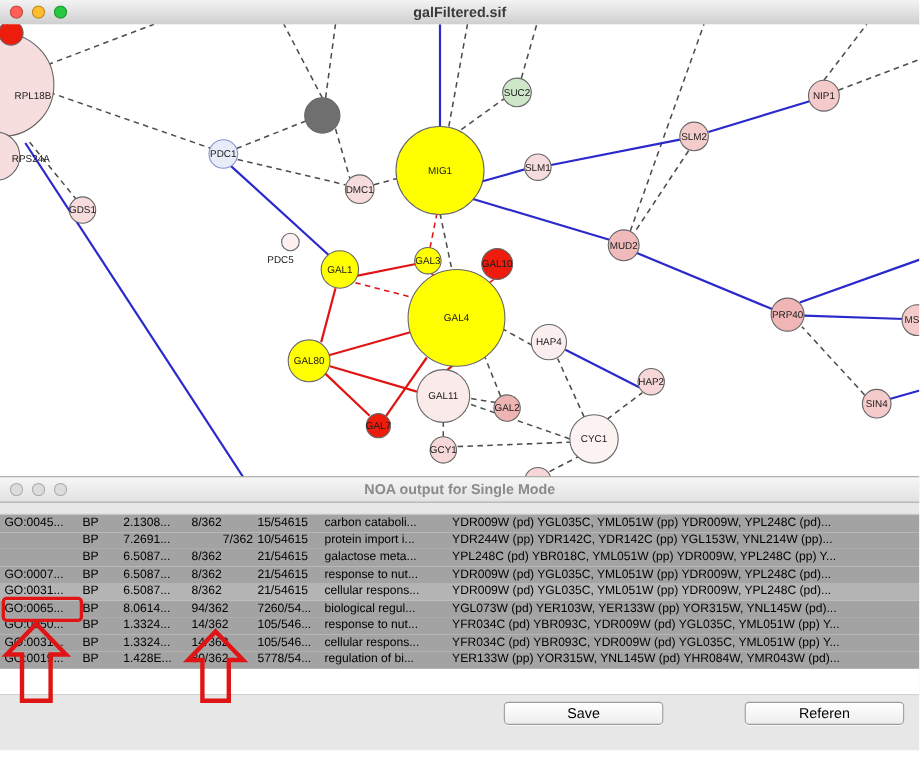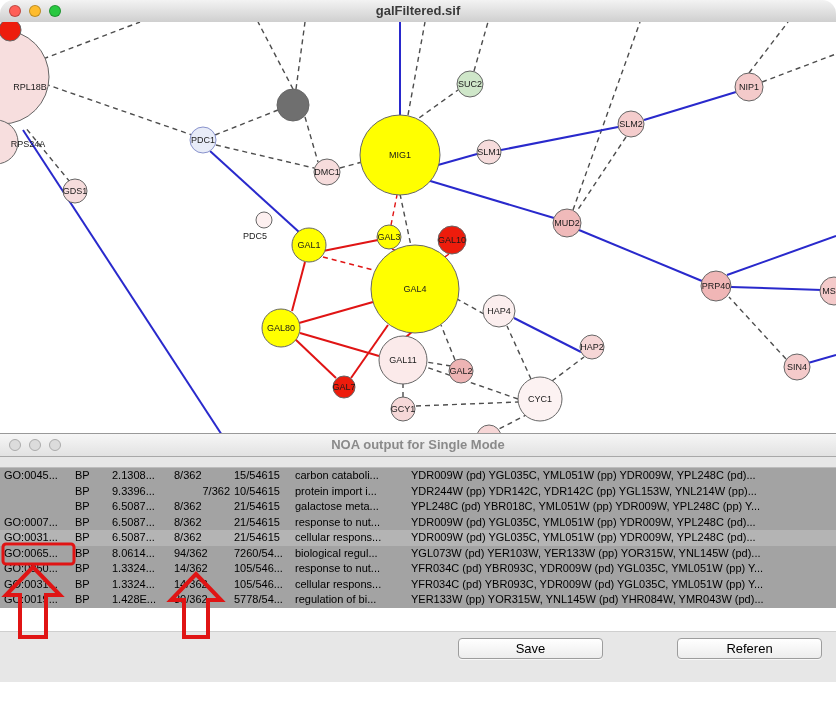--- a/index.html
+++ b/index.html
@@ -1,17 +1,17 @@
 <!DOCTYPE html>
 <html><head>
 <meta charset="utf-8">
 <style>
   html,body{margin:0;padding:0;background:#fff;}
   .screen{position:relative;width:836px;height:704px;overflow:hidden;
-          font-family:"Liberation Sans","DejaVu Sans",sans-serif;background:#fff;border-radius:14px;}
+          font-family:"Liberation Sans","DejaVu Sans",sans-serif;background:#fff;}
   .window{position:absolute;left:0;width:836px;box-sizing:border-box;}
   .titlebar{position:relative;height:22px;
             background:linear-gradient(#f3f3f3,#cfcfcf);
             border-bottom:1px solid #a8a8a8;}
   .titlebar .title{position:absolute;left:0;right:0;top:0;height:22px;line-height:22px;
                    text-align:center;font-size:13px;font-weight:bold;color:#3a3a3a;}
   .titlebar.inactive{background:linear-gradient(#f6f6f6,#e2e2e2);}
   .titlebar.inactive .title{color:#8a8a8a;}
   .lights{position:absolute;left:9px;top:5px;display:flex;gap:8px;z-index:3;}
   .light{width:12px;height:12px;border-radius:50%;box-sizing:border-box;border:1px solid rgba(0,0,0,.25);}
@@ -191,21 +191,21 @@
             <div class="td" style="width: 37px;">BP</div>
             <div class="td" style="width: 62px;">2.1308...</div>
             <div class="td" style="width: 60px;">8/362</div>
             <div class="td" style="width: 61px;">15/54615</div>
             <div class="td" style="width: 116px;">carbon cataboli...</div>
             <div class="td" style="width: 429px;">YDR009W (pd) YGL035C, YML051W (pp) YDR009W, YPL248C (pd)...</div>
           </div>
           <div class="tr">
             <div class="td" style="width: 71px; margin-top: 48px;">GO:0016...</div>
             <div class="td" style="width: 37px;">BP</div>
-            <div class="td" style="width: 62px;">9.3396...</div>
+            <div class="td" style="width: 62px;">7.2691...</div>
             <div class="td" style="width: 60px; text-align: right;">7/362</div>
             <div class="td" style="width: 61px;">10/54615</div>
             <div class="td" style="width: 116px;">protein import i...</div>
             <div class="td" style="width: 429px;">YDR244W (pp) YDR142C, YDR142C (pp) YGL153W, YNL214W (pp)...</div>
           </div>
           <div class="tr">
             <div class="td" style="width: 71px; margin-top: 40px;">GO:0006...</div>
             <div class="td" style="width: 37px;">BP</div>
             <div class="td" style="width: 62px;">6.5087...</div>
             <div class="td" style="width: 60px;">8/362</div>

